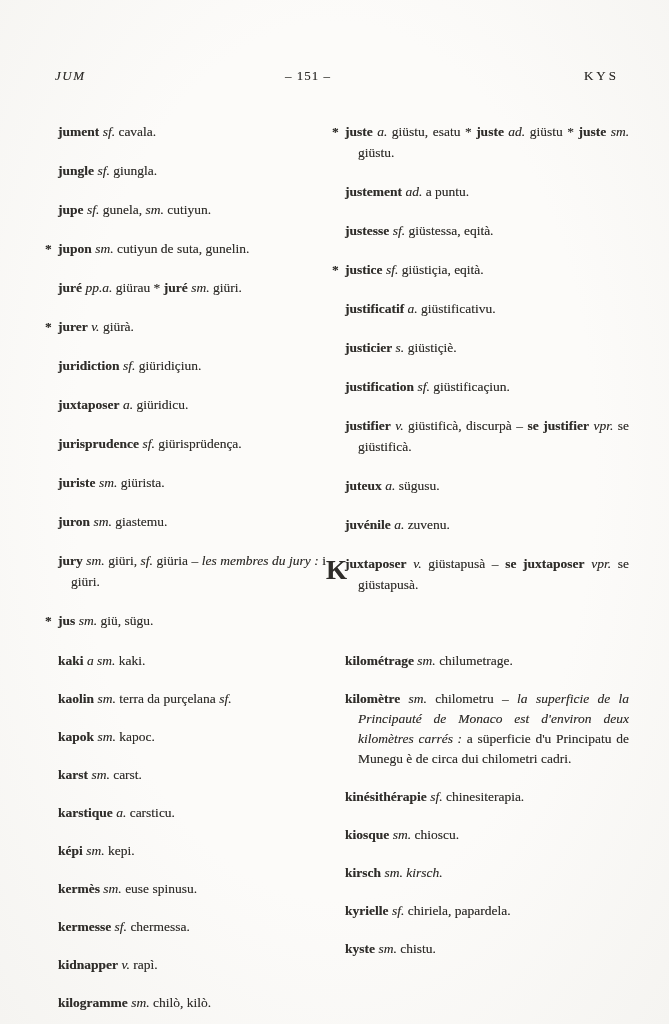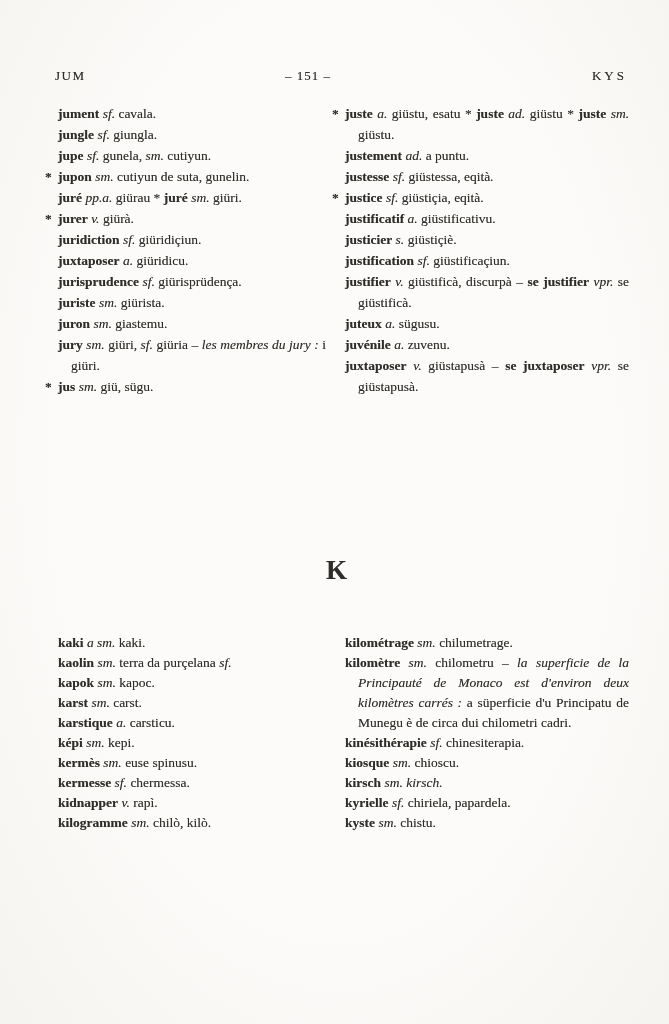--- a/index.html
+++ b/index.html
@@ -5,30 +5,31 @@
   html,body { margin:0; padding:0; background:#e9e8e5; }
   .page {
     position:relative; width:669px; height:1024px; margin:0 auto;
     background: radial-gradient(ellipse at 50% 45%, #fcfbf9 55%, #f5f4f1 100%);
     font-family:"Liberation Serif","DejaVu Serif",serif;
     color:#2f2d2a;
     text-shadow: 0 0 0.6px rgba(45,42,38,0.45);
     overflow:hidden;
   }
   .header { position:absolute; top:68px; left:45px; right:38px; height:18px; font-size:13px; }
-  .h-left   { position:absolute; left:10px; top:0; letter-spacing:1.5px; }
+  .h-left   { position:absolute; left:10px; top:0; letter-spacing:1.5px;font-style:italic; }
   .h-center { position:absolute; left:240px; top:0; width:150px; letter-spacing:1px; }
-  .h-right  { position:absolute; right:4px; top:0; letter-spacing:3px; }
+  .h-right  { position:absolute; right:12px; top:0; letter-spacing:3px; }
   .cols { position:absolute; left:45px; display:grid; grid-template-columns:281px 297px; column-gap:6px; }
   #j-cols { top:103px; }
   #k-cols { top:633px; }
   .entry {
     font-size:13.5px; line-height:21px;
     padding-left:26px; text-indent:-13px;
     text-align:justify;
+    margin-top:18px;
   }
   #k-cols .entry { line-height:20px; }
   .b  { font-weight:bold; }
   .i  { font-style:italic; }
   .r  { font-style:normal; }
   .star { display:inline-block; width:13px; margin-left:-13px; text-indent:0; font-weight:bold; }
   .k-heading {
     position:absolute; top:555px; left:45px; width:584px;
     text-align:center; font-size:27px; font-weight:bold; letter-spacing:1px;
   }

